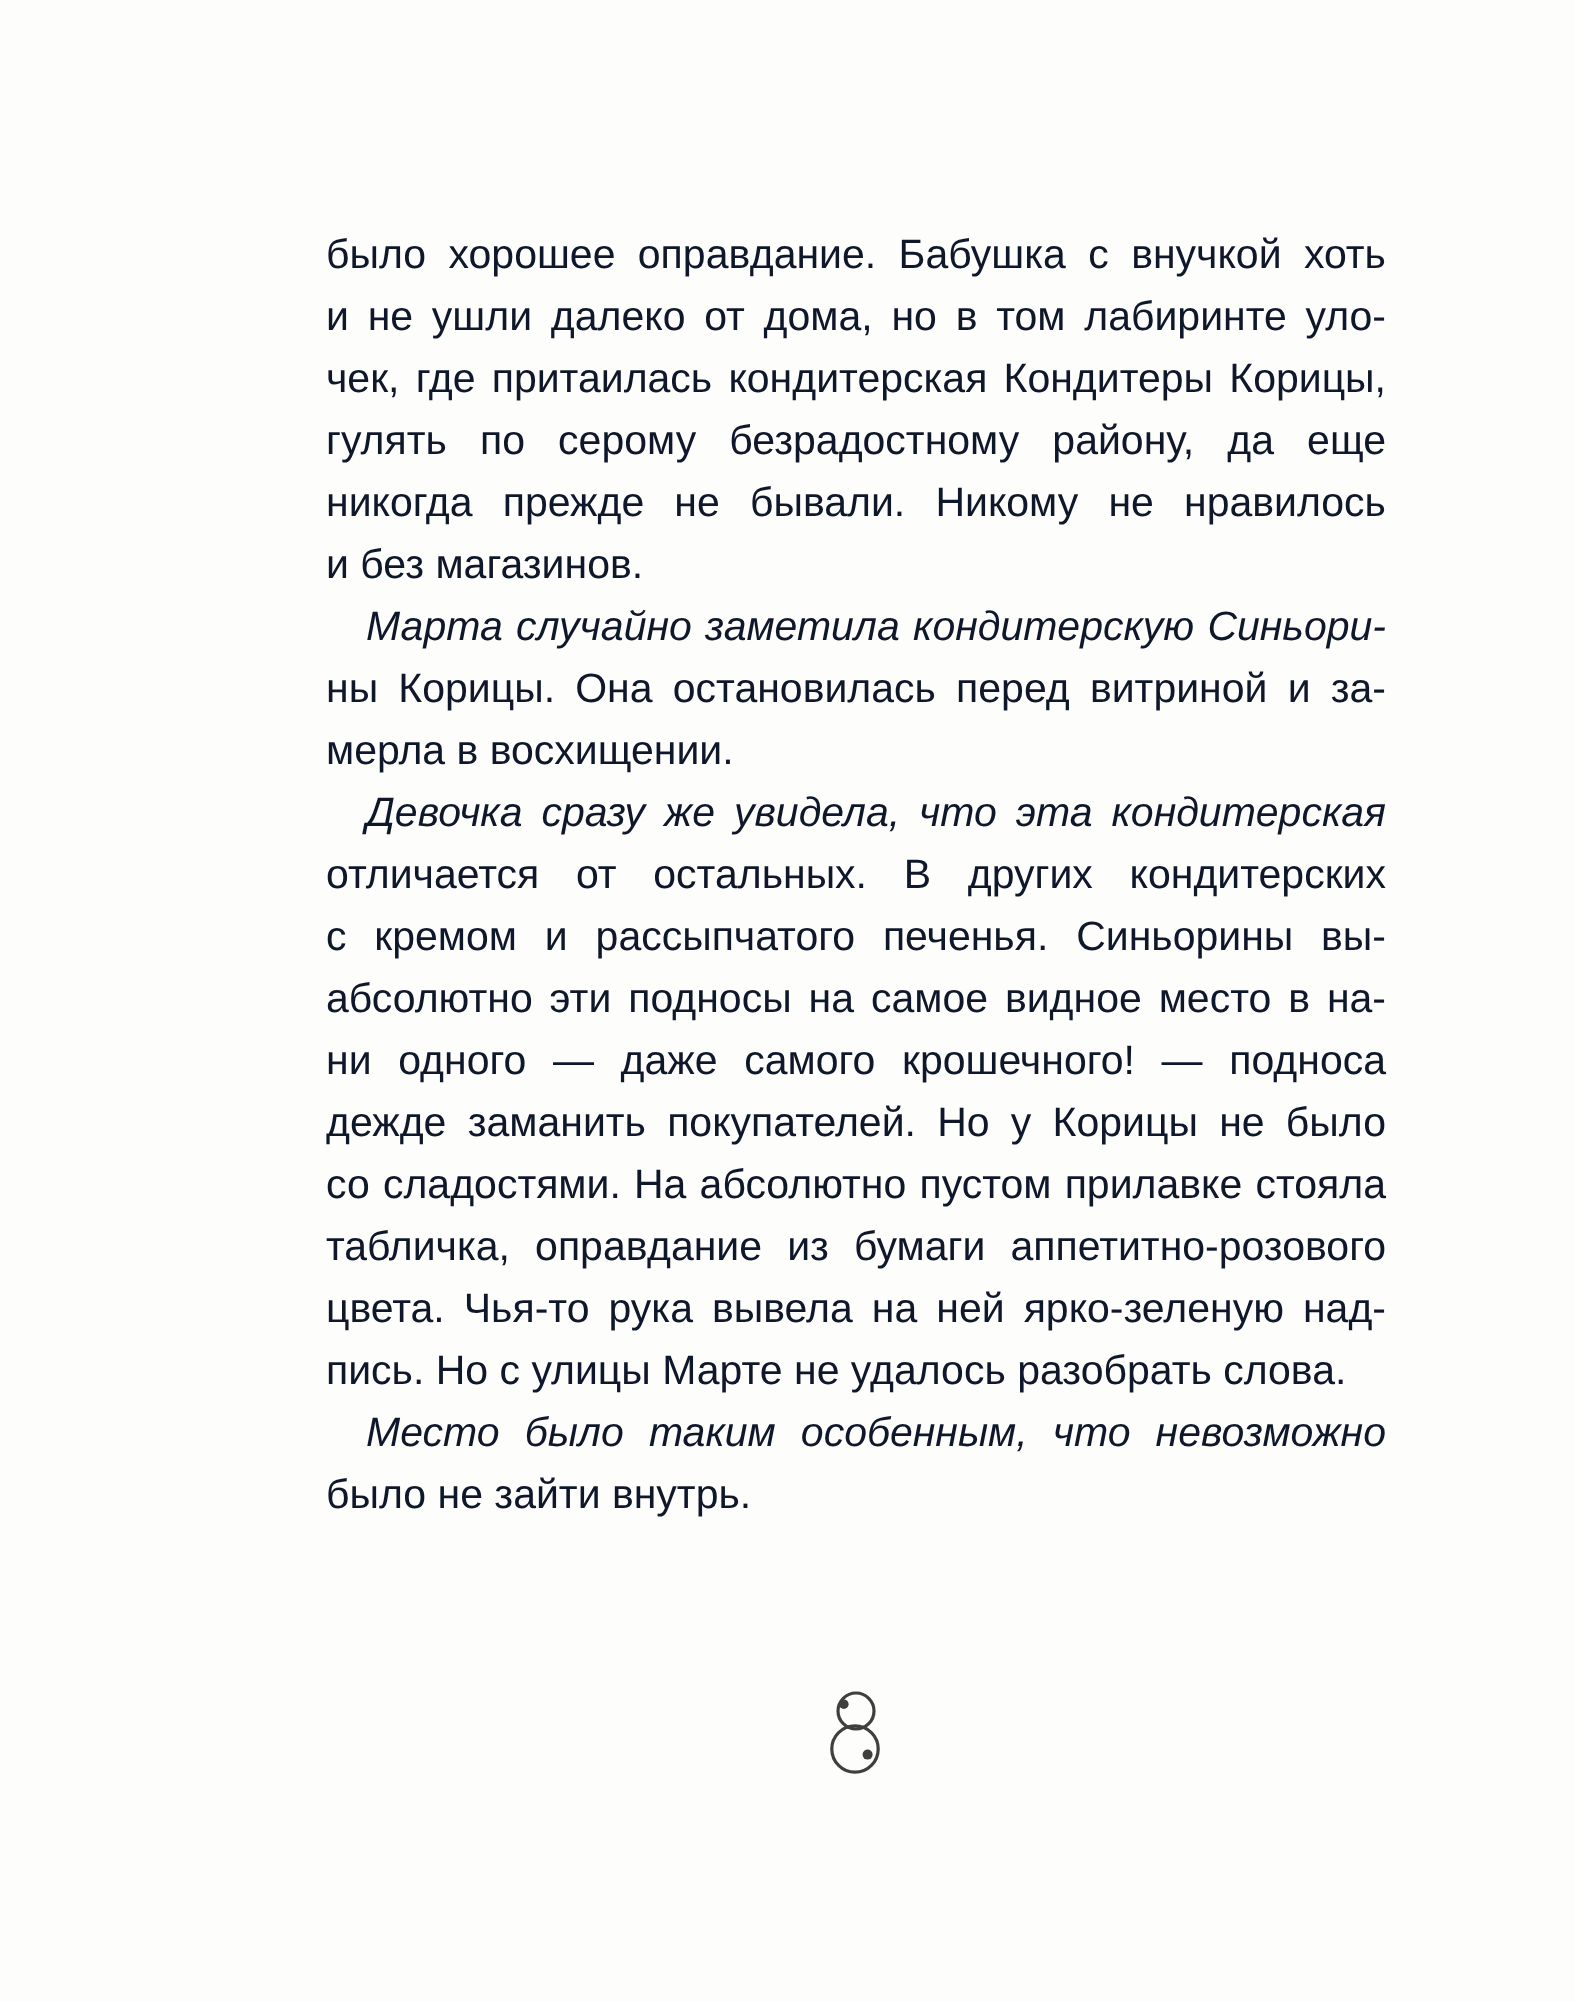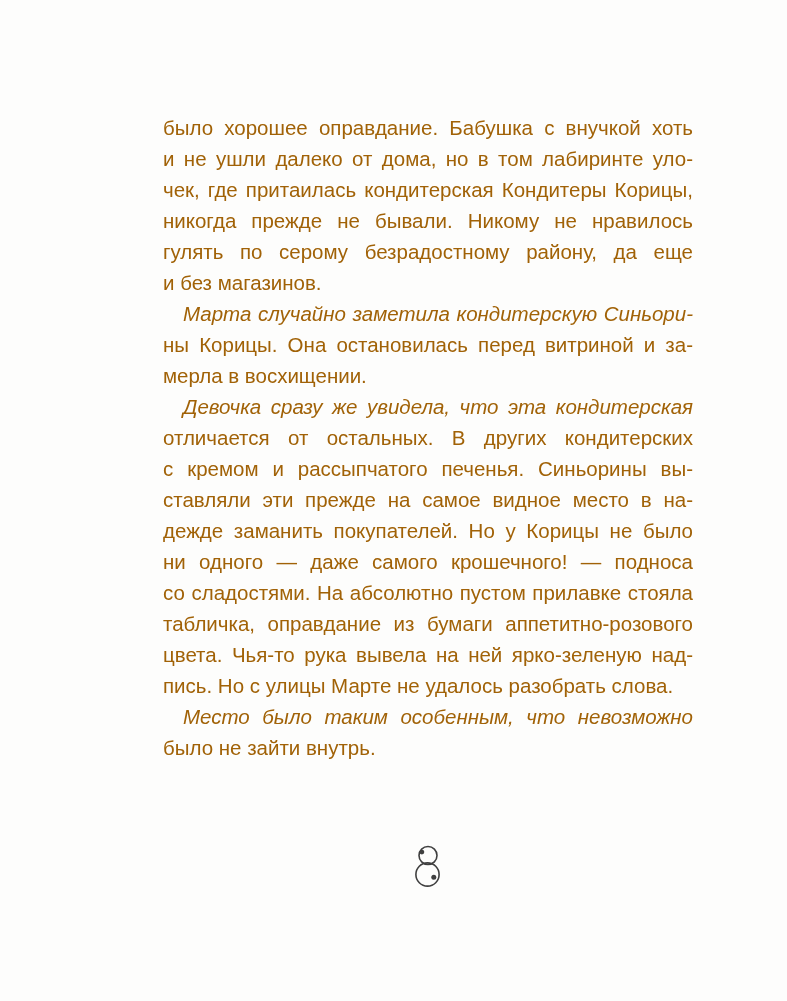--- a/index.html
+++ b/index.html
@@ -6,21 +6,21 @@
     margin: 0;
     padding: 0;
     background: #fdfdfc;
   }
   .book-page {
     position: relative;
     width: 787px;
     height: 1001px;
     background: #fdfdfc;
     font-family: "Liberation Sans", "DejaVu Sans", sans-serif;
-    color: #a16207;
+    color: #0f172a;
     overflow: hidden;
   }
   .text-block {
     position: absolute;
     left: 163px;
     top: 112px;
     width: 530px;
     font-size: 20.5px;
     line-height: 31px;
     font-weight: 400;
@@ -51,38 +51,38 @@
 <body>
 
 <div class="book-page">
 
   <div class="text-block">
 
     <div class="para">
       <div class="ln">было хорошее оправдание. Бабушка с внучкой хоть</div>
       <div class="ln">и не ушли далеко от дома, но в том лабиринте уло-</div>
       <div class="ln">чек, где притаилась кондитерская Кондитеры Корицы,</div>
+      <div class="ln">гулять по серому безрадостному району, да еще</div>
       <div class="ln">никогда прежде не бывали. Никому не нравилось</div>
-      <div class="ln">гулять по серому безрадостному району, да еще</div>
       <div class="ln para-end">и без магазинов.</div>
     </div>
 
     <div class="para indented">
       <div class="ln">Марта случайно заметила кондитерскую Синьори-</div>
       <div class="ln">ны Корицы. Она остановилась перед витриной и за-</div>
       <div class="ln para-end">мерла в восхищении.</div>
     </div>
 
     <div class="para indented">
       <div class="ln">Девочка сразу же увидела, что эта кондитерская</div>
       <div class="ln">отличается от остальных. В других кондитерских</div>
       <div class="ln">с кремом и рассыпчатого печенья. Синьорины вы-</div>
-      <div class="ln">ставляли эти прежде на самое видное место в на-</div>
+      <div class="ln">абсолютно эти подносы на самое видное место в на-</div>
+      <div class="ln">ни одного — даже самого крошечного! — подноса</div>
       <div class="ln">дежде заманить покупателей. Но у Корицы не было</div>
-      <div class="ln">ни одного — даже самого крошечного! — подноса</div>
       <div class="ln">со сладостями. На абсолютно пустом прилавке стояла</div>
       <div class="ln">табличка, оправдание из бумаги аппетитно-розового</div>
       <div class="ln">цвета. Чья-то рука вывела на ней ярко-зеленую над-</div>
       <div class="ln para-end">пись. Но с улицы Марте не удалось разобрать слова.</div>
     </div>
 
     <div class="para indented">
       <div class="ln">Место было таким особенным, что невозможно</div>
       <div class="ln para-end">было не зайти внутрь.</div>
     </div>

